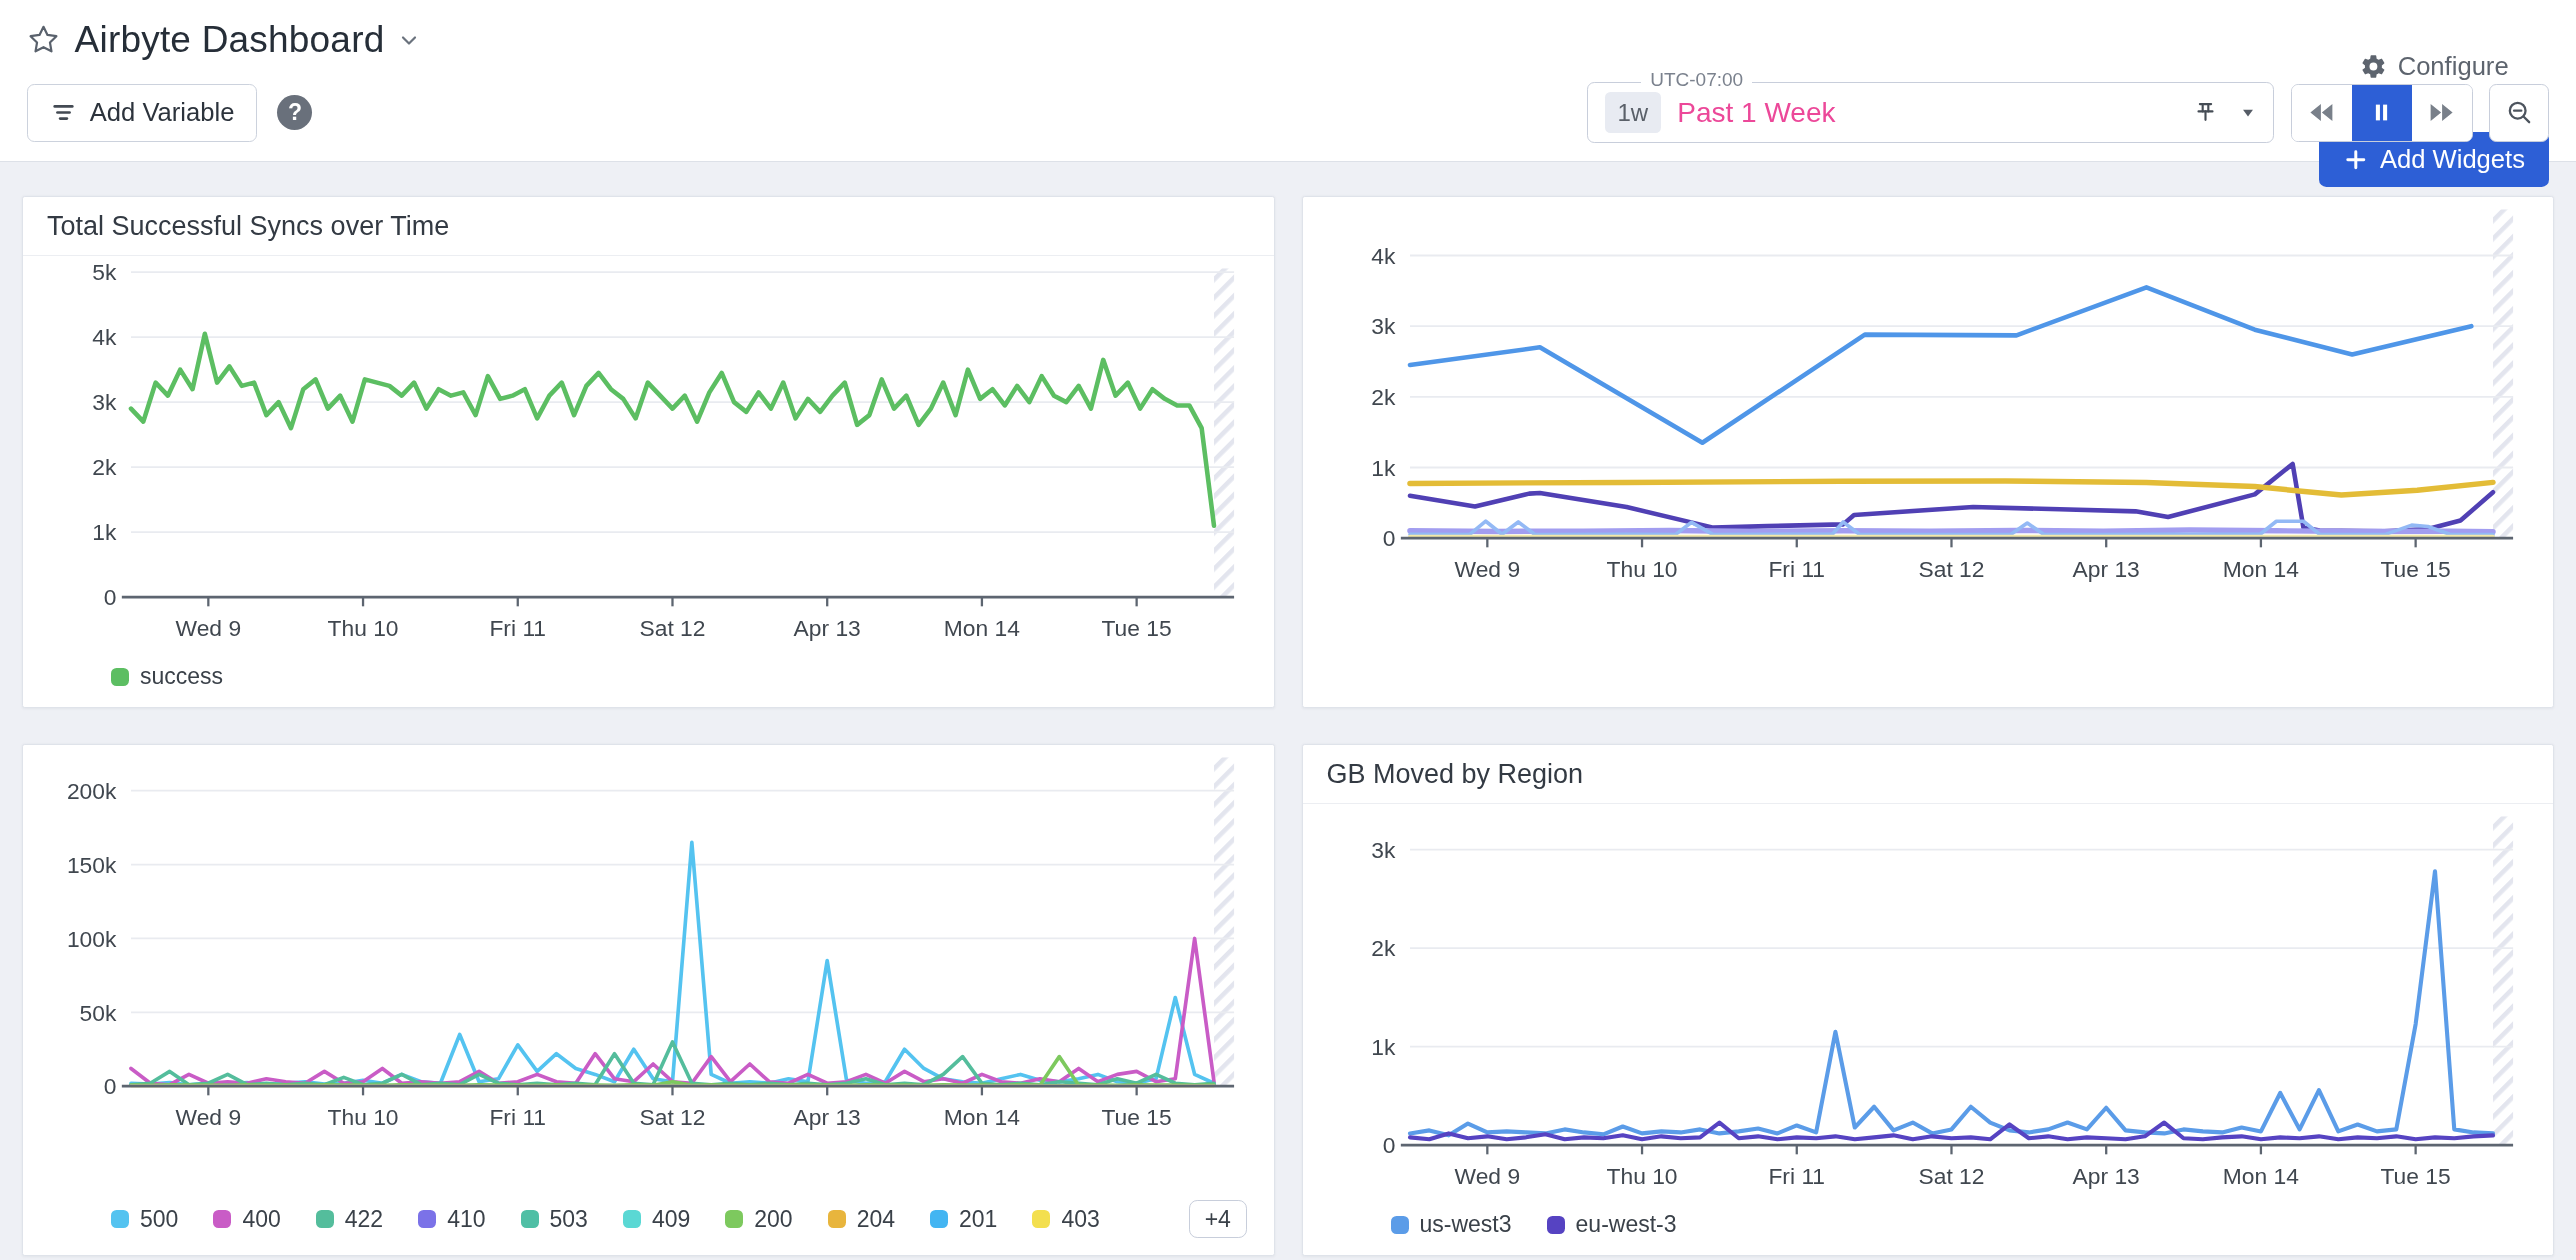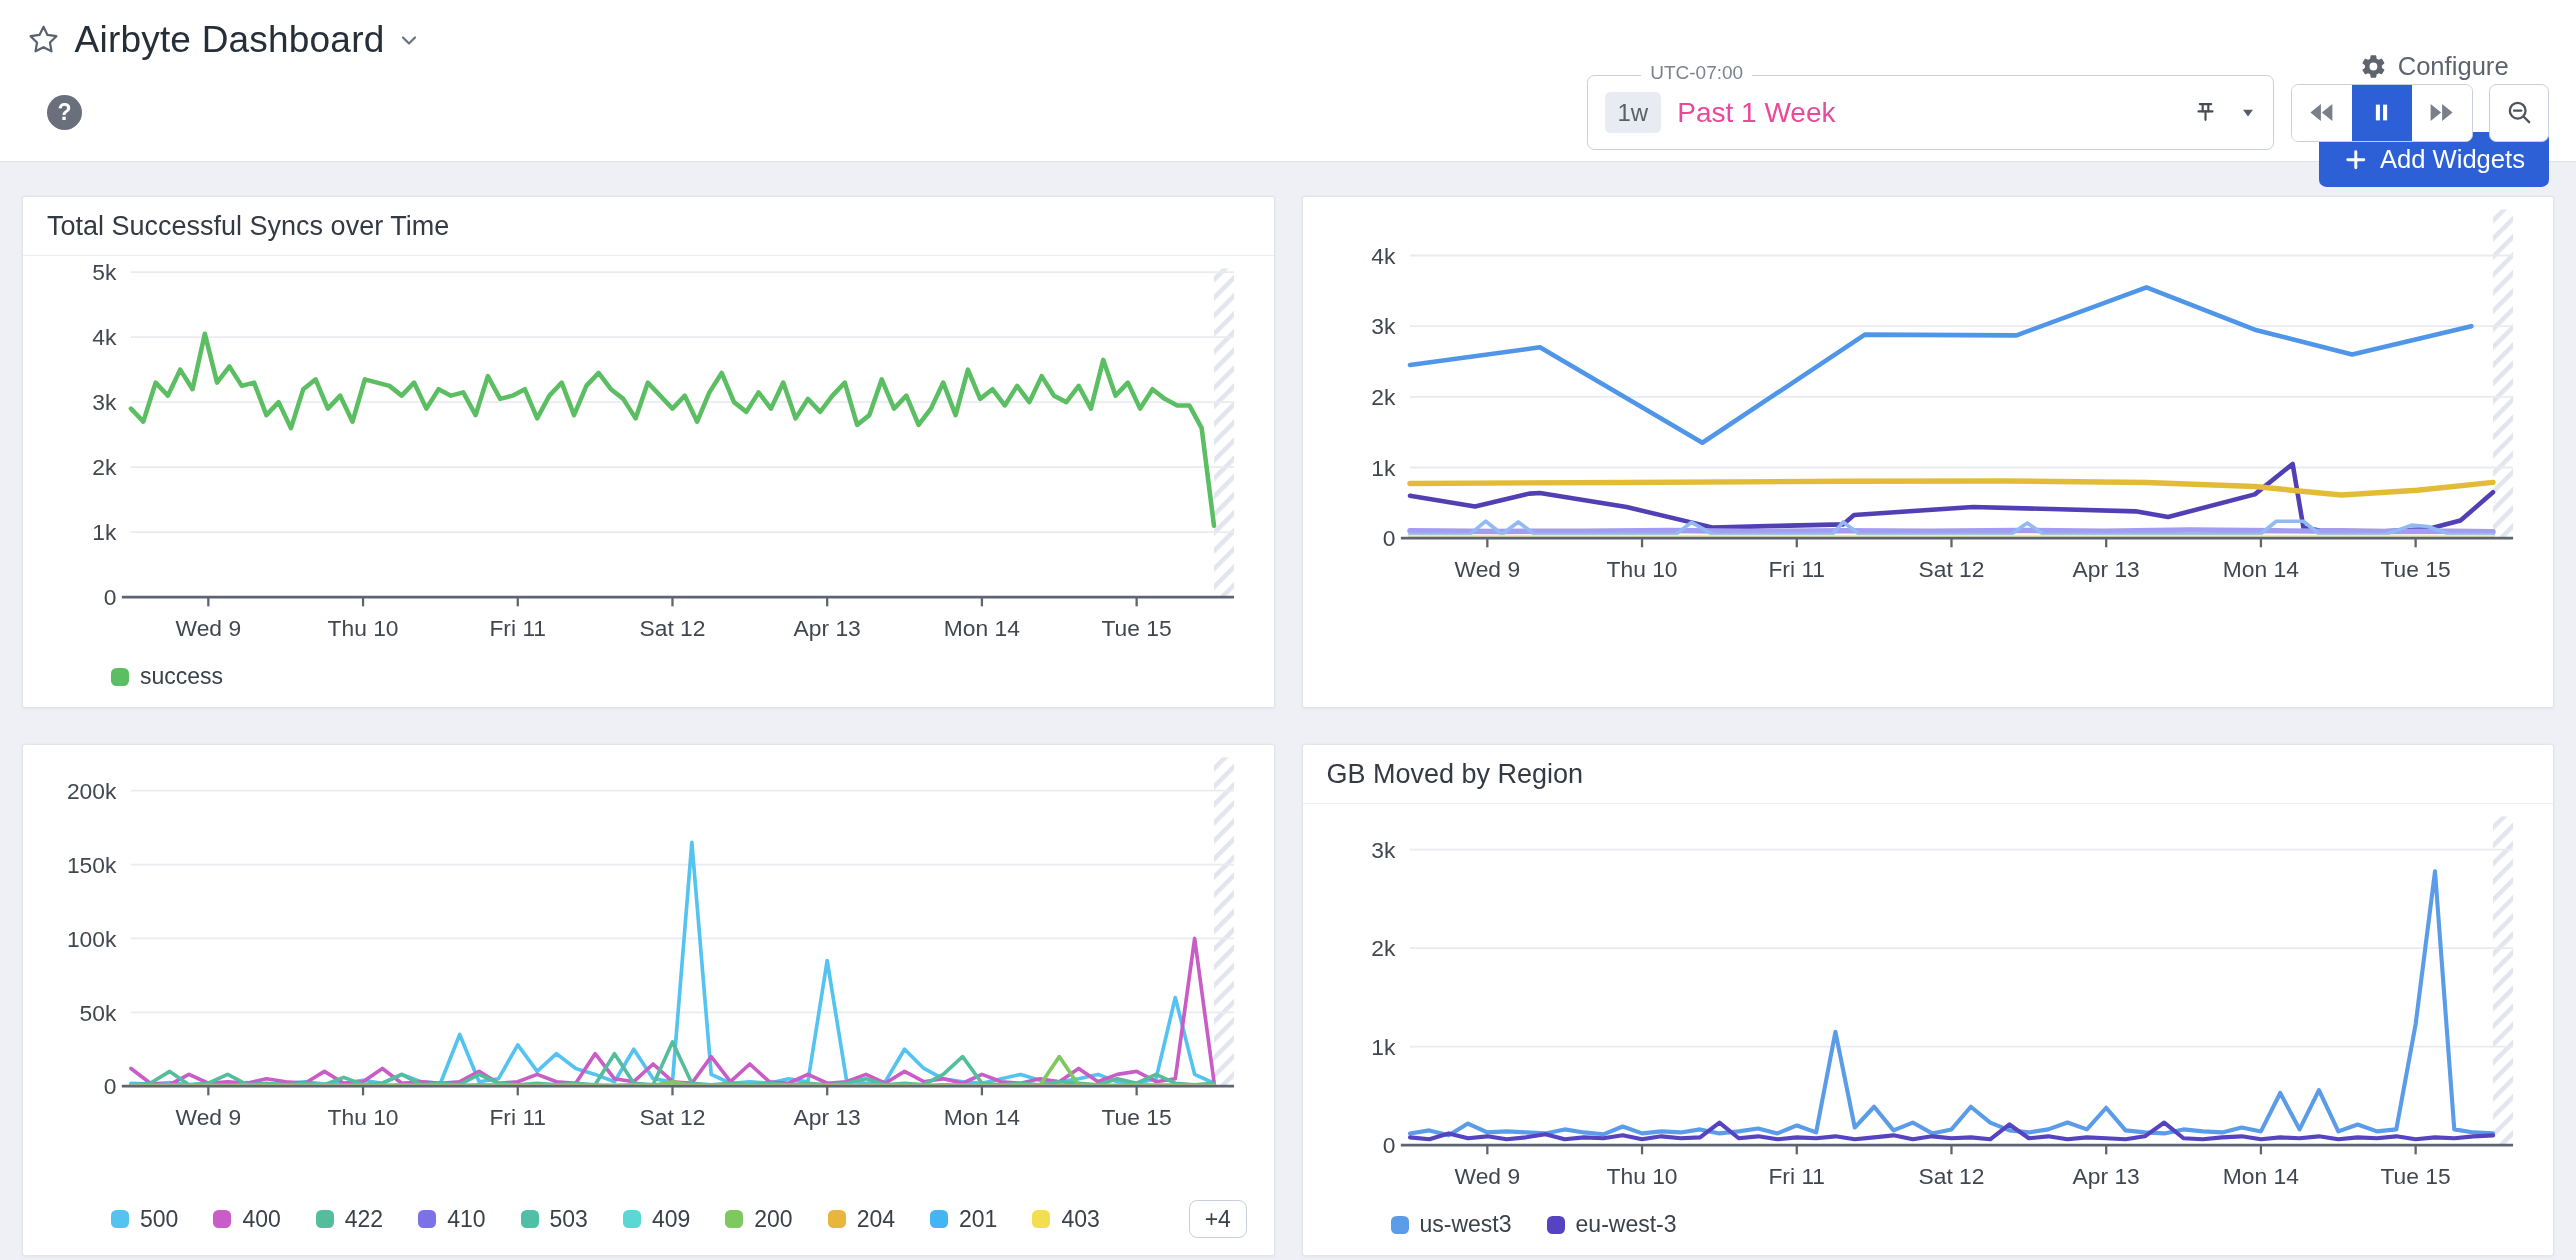--- a/index.html
+++ b/index.html
@@ -19,21 +19,21 @@
 
   .row2 { display: flex; align-items: center; margin-top: 14.6px; height: 60px; }
   .btn-outline { display: flex; align-items: center; gap: 12.8px; border: 1.8px solid #ccd2dd;
     border-radius: 7.3px; background: #fff; height: 58px; padding: 0 22px;
     font-size: 25.6px; color: #2c333c; cursor: pointer; }
   .help { width: 35px; height: 35px; border-radius: 50%; background: #69707b; color: #fff;
     font-size: 23px; font-weight: bold; display: flex; align-items: center; justify-content: center;
     margin-left: 20px; cursor: pointer; }
   .time-area { margin-left: auto; display: flex; align-items: center; }
   .time-box { position: relative; display: flex; align-items: center; gap: 16.4px; width: 687px;
-    height: 75px; border: 1.8px solid #c8cedb; border-radius: 7.3px; background: #fff; padding: 0 16.4px; cursor: pointer; }
+    height: 61px; border: 1.8px solid #c8cedb; border-radius: 7.3px; background: #fff; padding: 0 16.4px; cursor: pointer; }
   .tz { position: absolute; top: -13.7px; left: 53px; background: #fff; padding: 0 9px;
     font-size: 19px; color: #7b828e; }
   .range-chip { background: #e8ebf2; border-radius: 5.5px; padding: 6.4px 12.8px; font-size: 24px; color: #5a6069; }
   .range-label { font-size: 28px; color: #ec4899; }
   .time-right { margin-left: auto; display: flex; align-items: center; gap: 20px; }
   .playback { display: flex; margin-left: 16.4px; border: 1.8px solid #c8cedb; border-radius: 7.3px;
     overflow: hidden; height: 58px; background: #fff; }
   .pb-btn { width: 60px; height: 100%; display: flex; align-items: center; justify-content: center;
     background: #fff; border: none; cursor: pointer; }
   .pb-btn.active { background: #2d5fd6; }
@@ -101,20 +101,30 @@
       <button class="btn-primary">
         <svg width="25.6" height="25.6" viewBox="0 0 24 24">
           <path d="M12 4.5v15M4.5 12h15" stroke="#fff" stroke-width="2.8" stroke-linecap="round" fill="none"></path>
         </svg>
         <span>Add Widgets</span>
       </button>
     </div>
   </div>
 
   <div class="row2">
+    <button class="btn-outline">
+      <svg width="27" height="27" viewBox="0 0 20 20">
+        <g stroke="#434a53" stroke-width="2" stroke-linecap="round" fill="none">
+          <path d="M3.5 5.5h13"></path>
+            <path d="M5.5 10h9"></path>
+            <path d="M7.5 14.5h5"></path>
+        </g>
+      </svg>
+      <span>Add Variable</span>
+    </button>
     <span class="help">?</span>
 
     <div class="time-area">
       <div class="time-box">
         <span class="tz">UTC-07:00</span>
         <span class="range-chip">1w</span>
         <span class="range-label">Past 1 Week</span>
         <span class="time-right">
           <svg width="27" height="27" viewBox="0 0 24 24">
             <g stroke="#454c55" stroke-width="1.9" stroke-linecap="round" fill="none">

